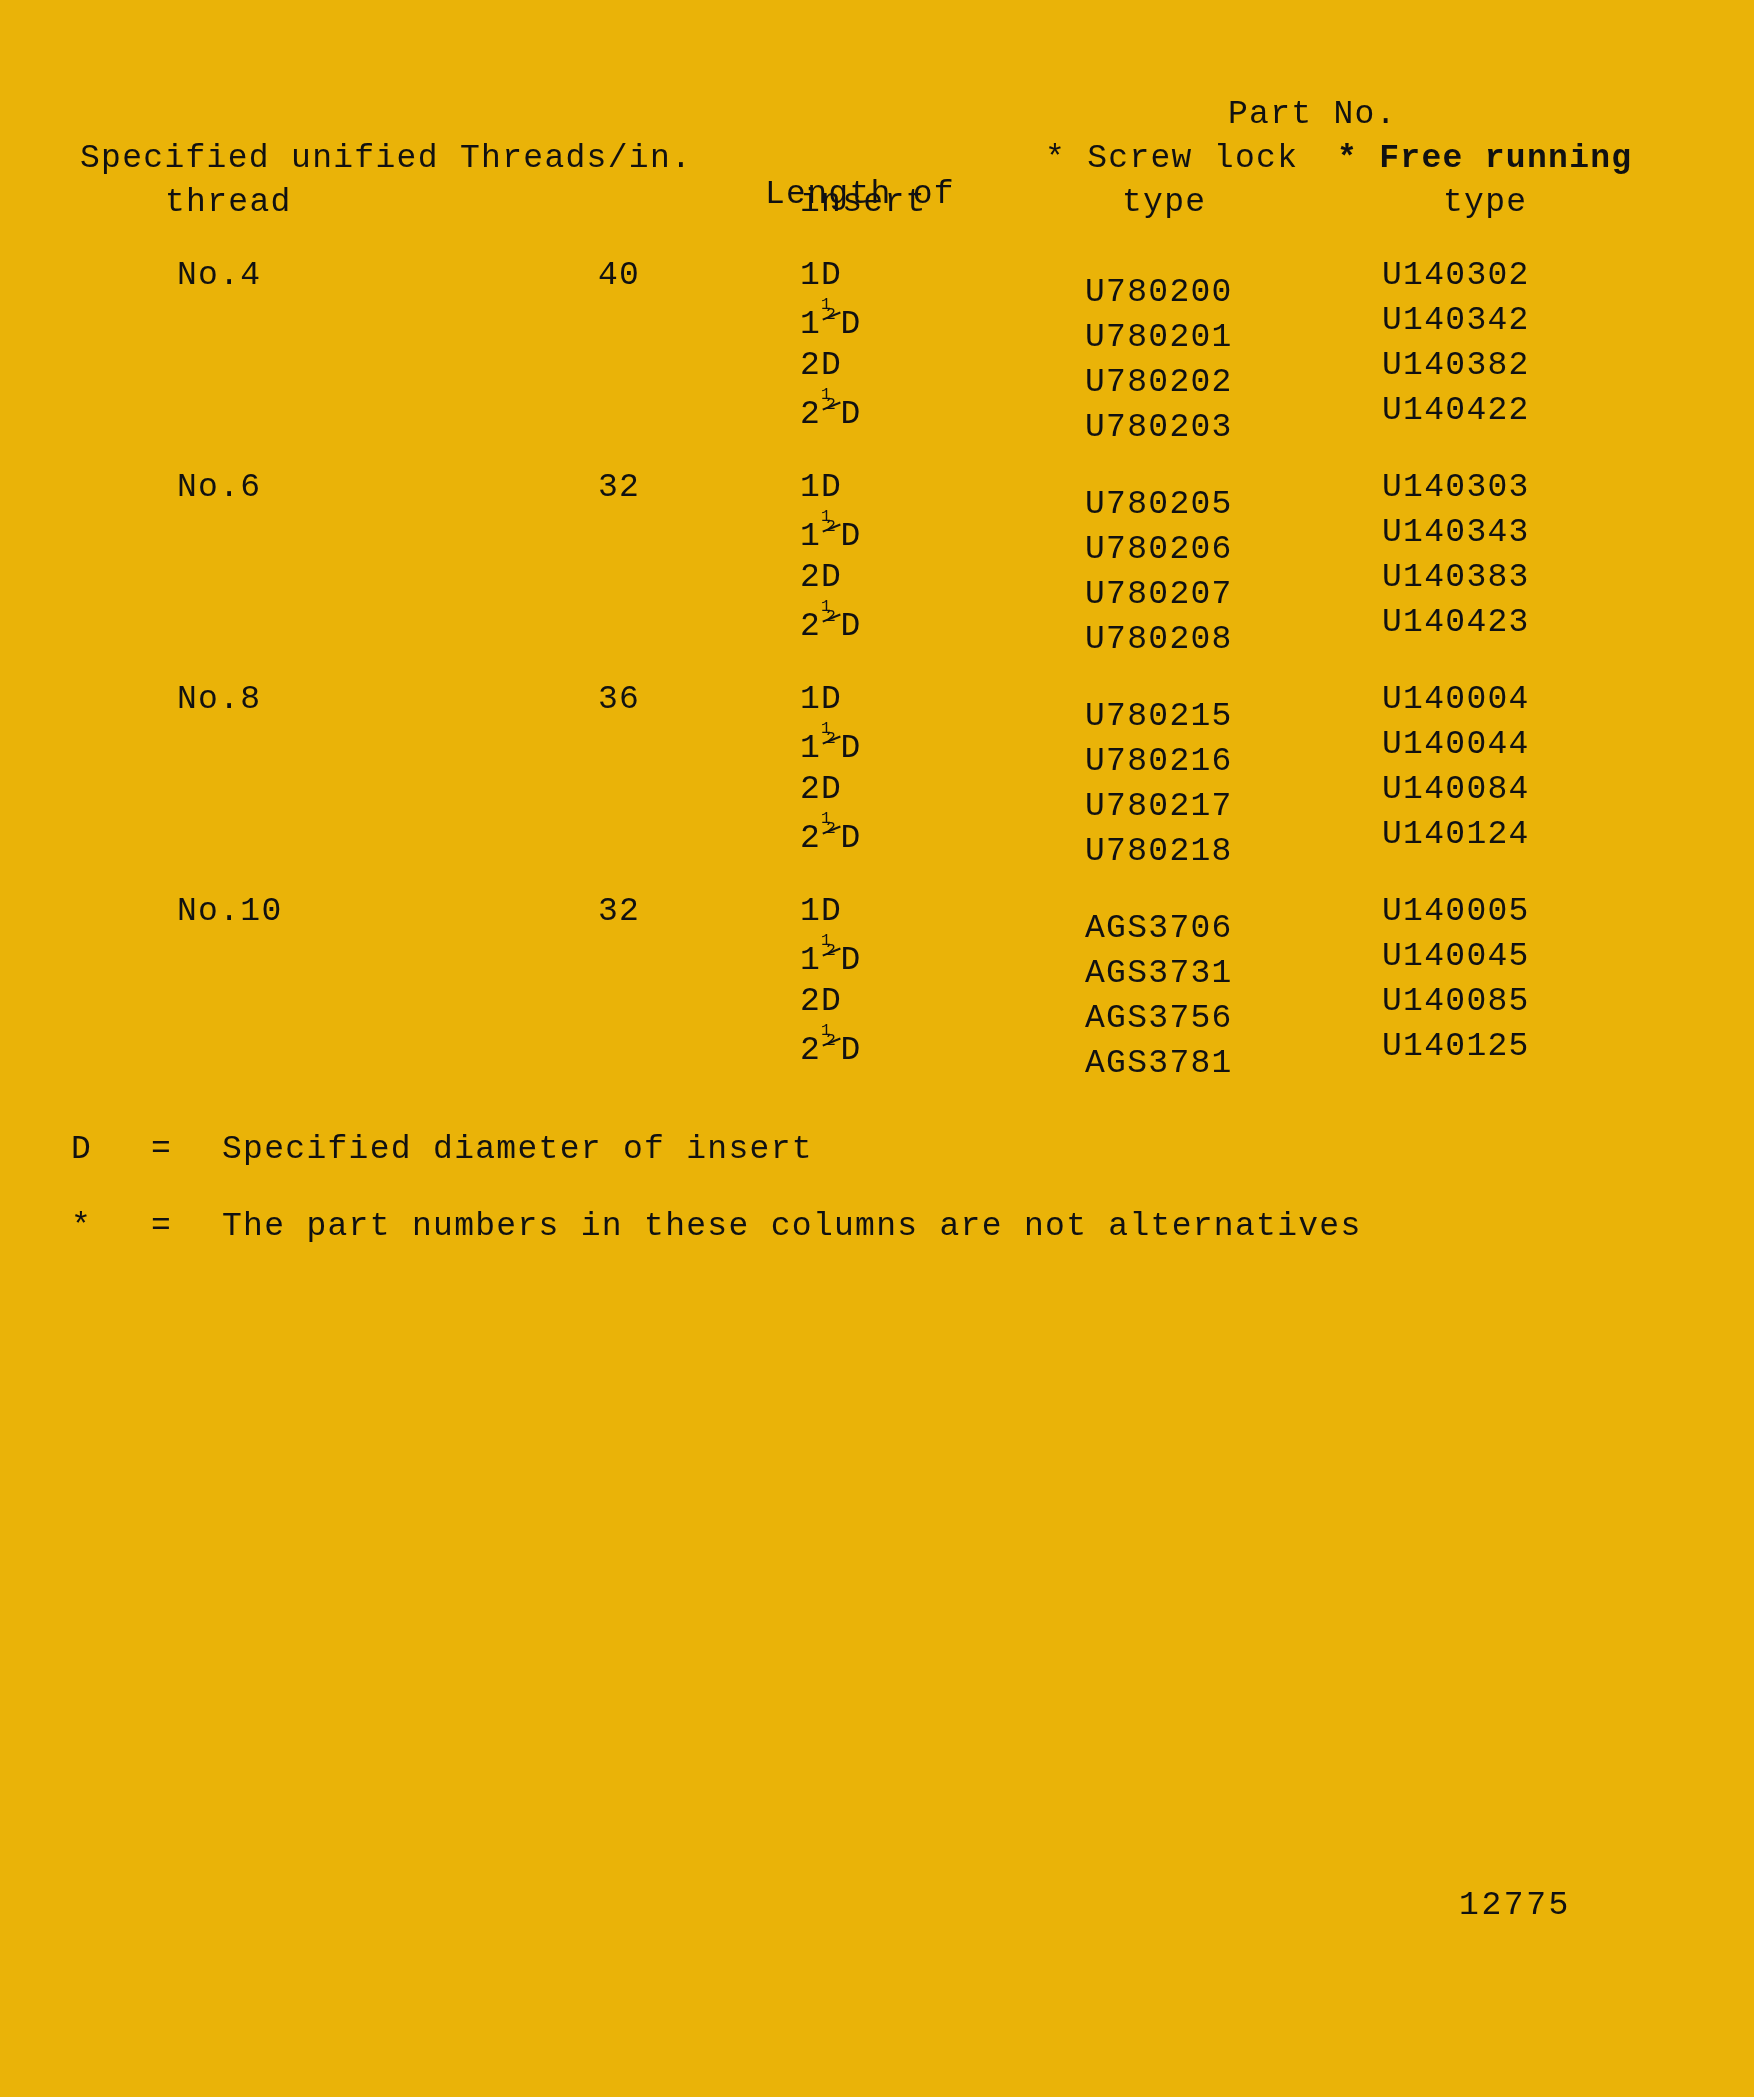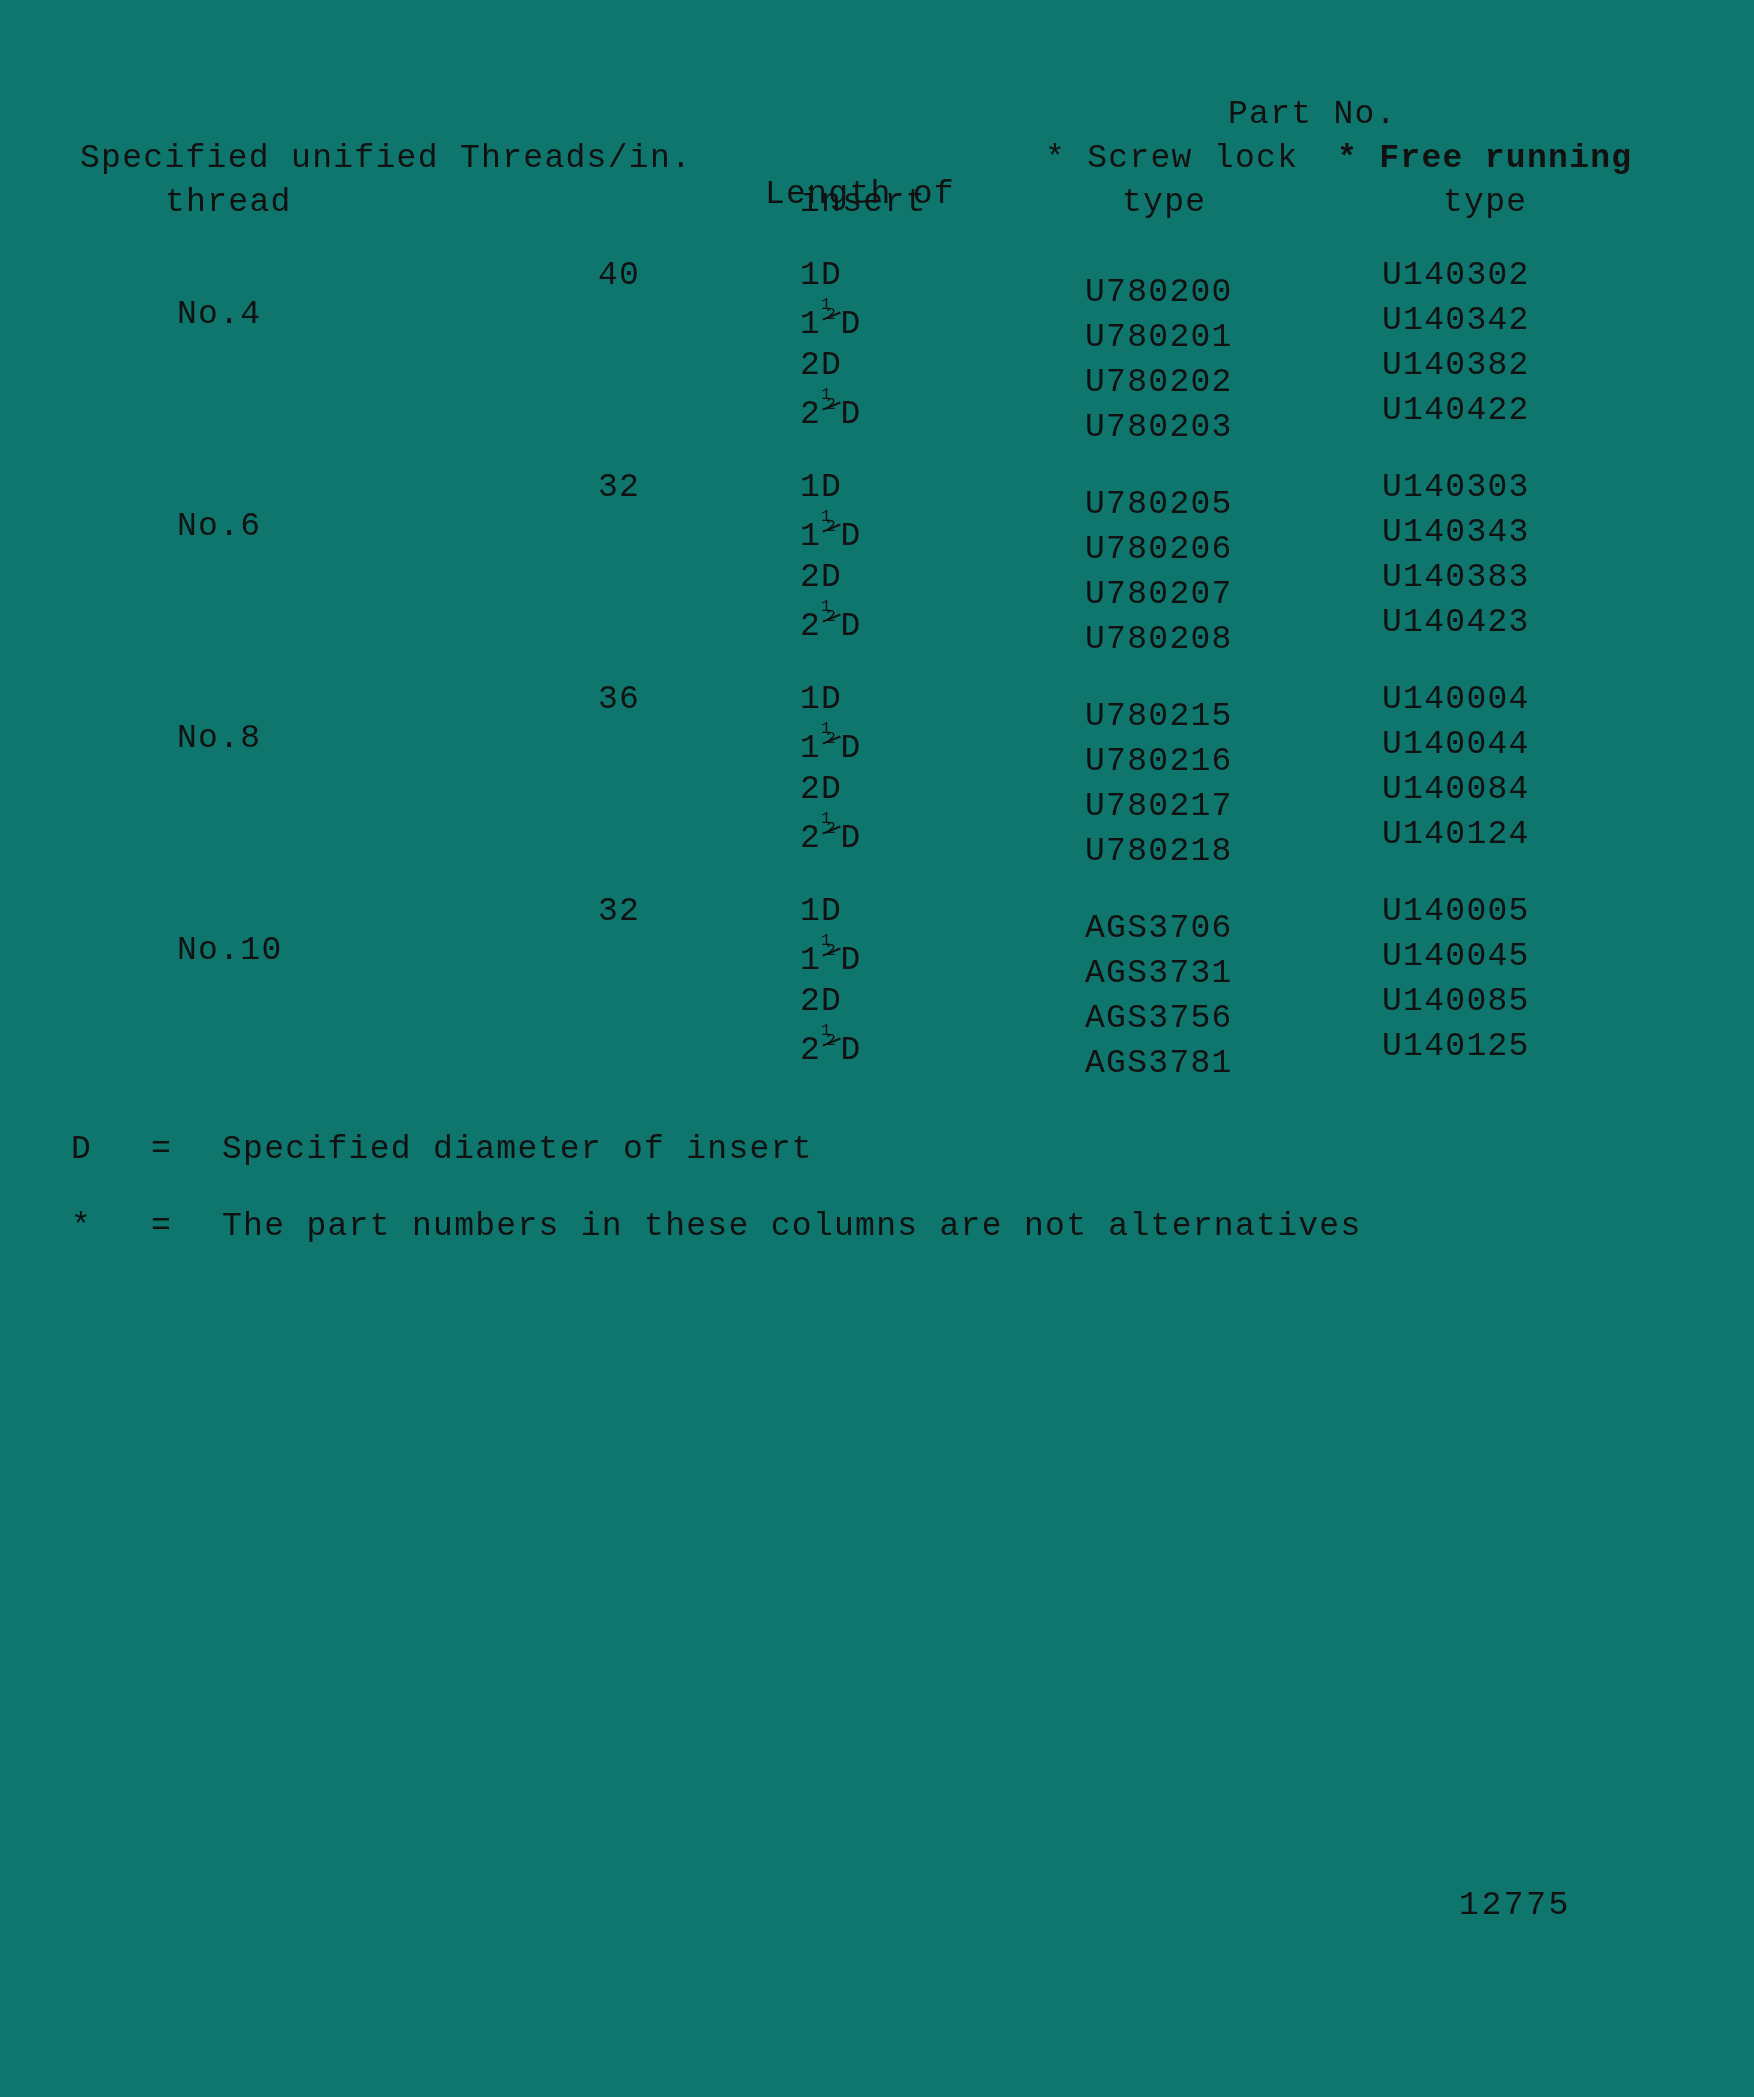--- a/index.html
+++ b/index.html
@@ -13,21 +13,21 @@
     height: 2097px;
     position: relative;
     font-family: "Liberation Mono", "DejaVu Sans Mono", monospace;
     color: #111111;
     -webkit-font-smoothing: antialiased;
   }
 
   .page {
     position: absolute;
     inset: 0;
-    background: #0f766e;
+    background: #eab308;
     text-align: right;
   }
 
   
   .table-header {
     position: absolute;
     left: 0;
     top: 96px;
     width: 1755px;
   }
@@ -83,21 +83,21 @@
     position: relative;
     height: 45px;
   }
   .cell {
     position: absolute;
     top: 0;
     font-size: 33px;
     letter-spacing: 1.3px;
     white-space: nowrap;
   }
-  .cell-thread { left: 177px; margin-top: 39px; }
+  .cell-thread { left: 177px; }
   .cell-tpi    { left: 550px; margin-left: 48px; }
   .cell-len    { left: 800px; }
   .cell-lock   { left: 1085px; margin-top: 17px; }
   .cell-free   { left: 1382px; }
 
   
   .frac {
     display: inline-block;
     position: relative;
     width: 0.62em;

